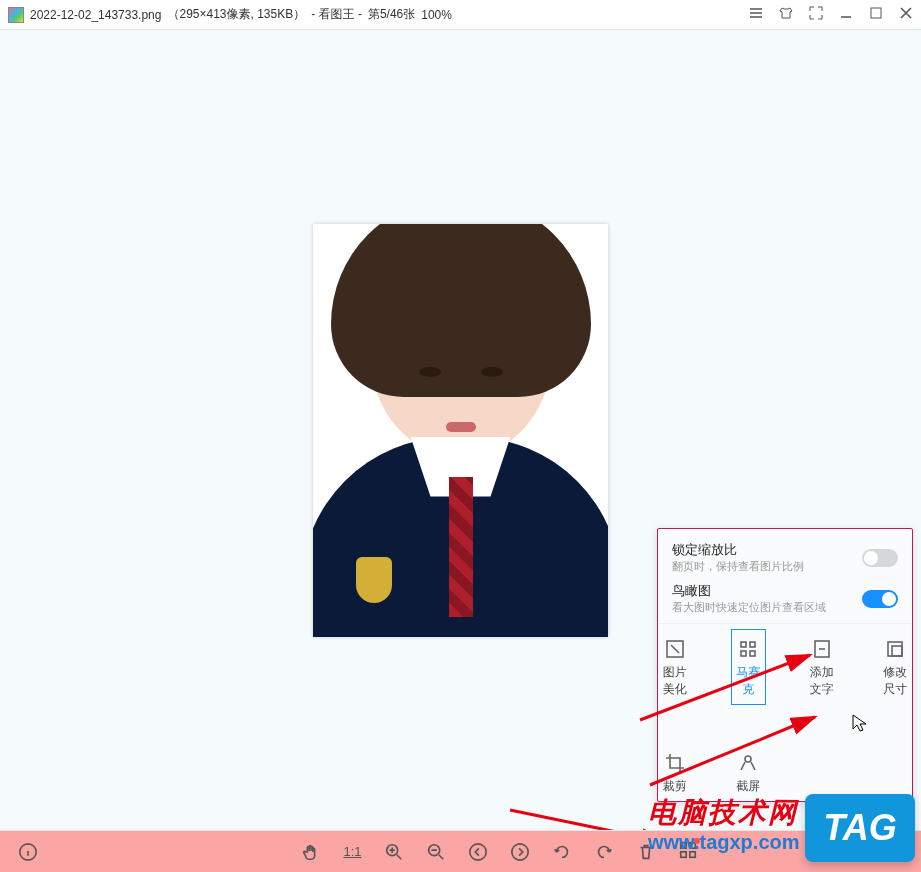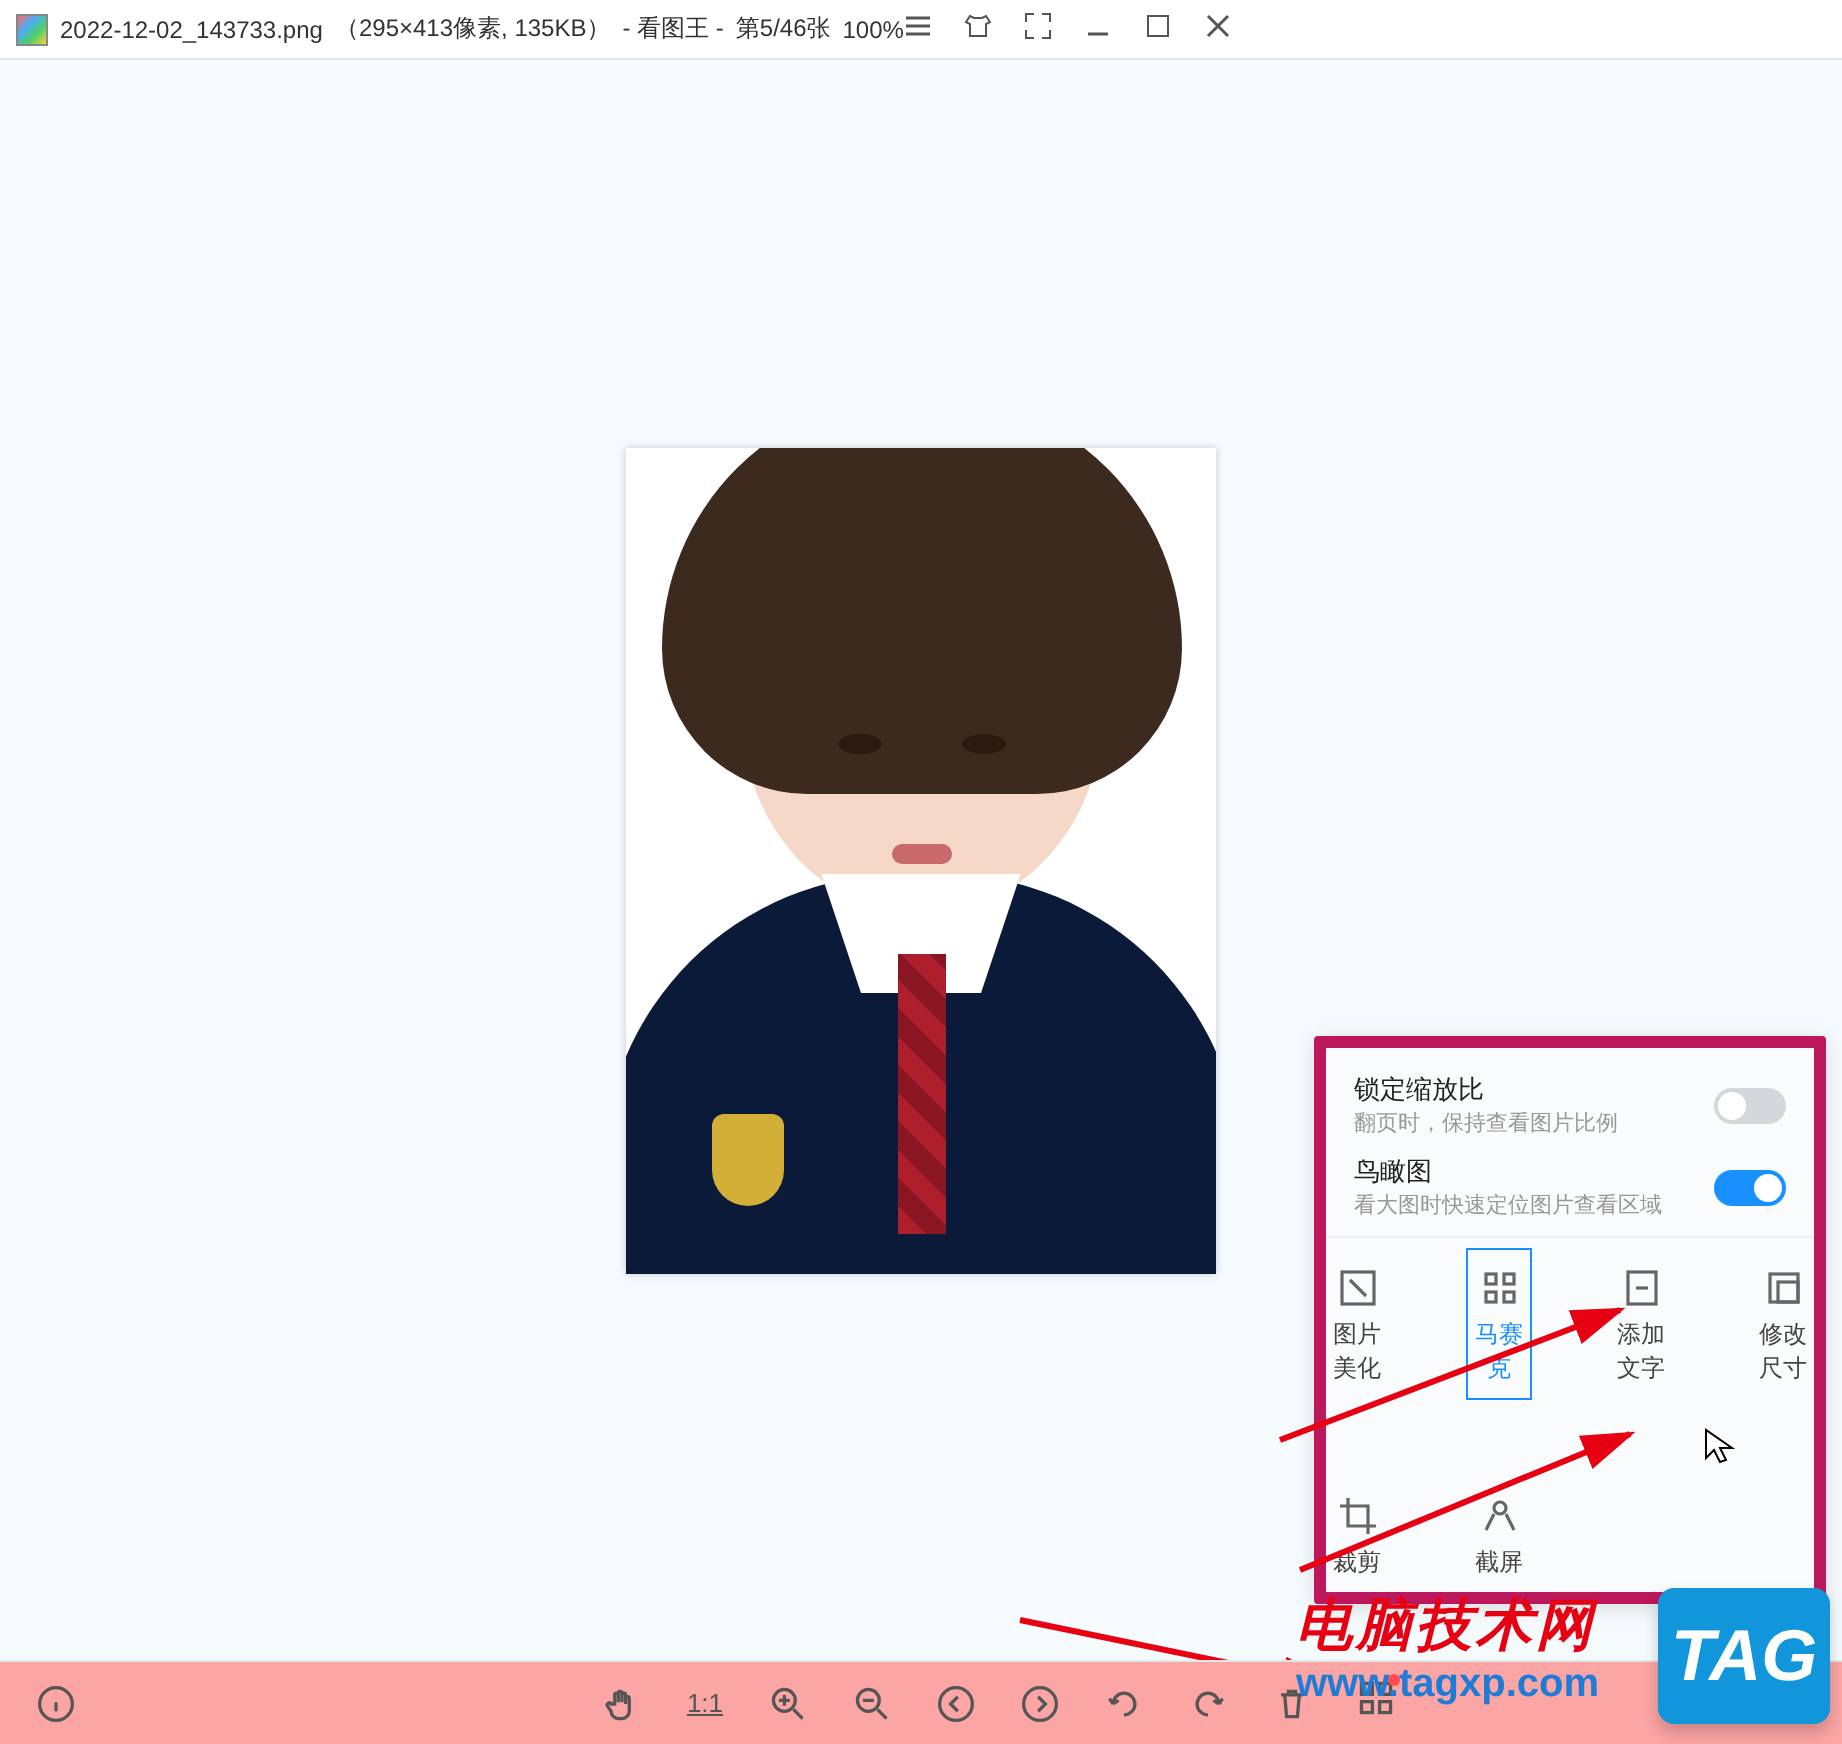--- a/index.html
+++ b/index.html
@@ -12,20 +12,21 @@
     position: relative;
   }
 
   
   .title-bar {
     height: 30px;
     background: #ffffff;
     border-bottom: 1px solid #dfe8ed;
     display: flex;
     align-items: center;
+    justify-content: space-between;
     padding: 0 8px;
     font-size: 12px;
     color: #333;
   }
   .title-left { display: flex; align-items: center; gap: 6px; }
   .app-icon {
     width: 16px; height: 16px;
     background: linear-gradient(135deg,#ff6b6b,#4dabf7,#51cf66,#ffd43b);
     border: 1px solid #888;
   }
@@ -92,21 +93,21 @@
     background:#d4af37; border-radius:6px 6px 18px 18px;
   }
 
   
   .side-panel {
     position: absolute;
     right: 8px;
     bottom: 70px;
     width: 256px;
     background: #fafbfc;
-    border: 6px solid #be185d;
+    border: 1px solid #be185d;
     box-shadow: 0 2px 10px rgba(0,0,0,.12);
     border-radius: 2px;
     padding-top: 6px;
   }
   .toggle-row {
     display:flex; justify-content:space-between; align-items:center;
     padding: 6px 14px 2px 14px;
   }
   .toggle-row .labels { display:flex; flex-direction:column; }
   .toggle-row .t { font-size:13px; color:#222; }
@@ -157,21 +158,21 @@
     position:absolute; bottom:40px; left:648px;
     font-size:28px; font-weight:bold; color:#e60012; font-style:italic;
     letter-spacing:2px;
   }
   .wm-url {
     position:absolute; bottom:18px; left:648px;
     font-size:20px; font-weight:bold; color:#1f7cd6; 
   }
   .wm-tag {
     position:absolute; bottom:10px; right:6px;
-    width:86px; height:68px; background:#1296db; border-radius:8px;
+    width:110px; height:68px; background:#1296db; border-radius:8px;
     display:flex; align-items:center; justify-content:center;
     color:#fff; font-size:36px; font-weight:bold; font-style:italic;
     box-shadow:0 4px 8px rgba(0,0,0,.2);
   }
   .cursor-icon {
     position:absolute;
     width:16px; height:20px;
   }
 </style>
 </head>

